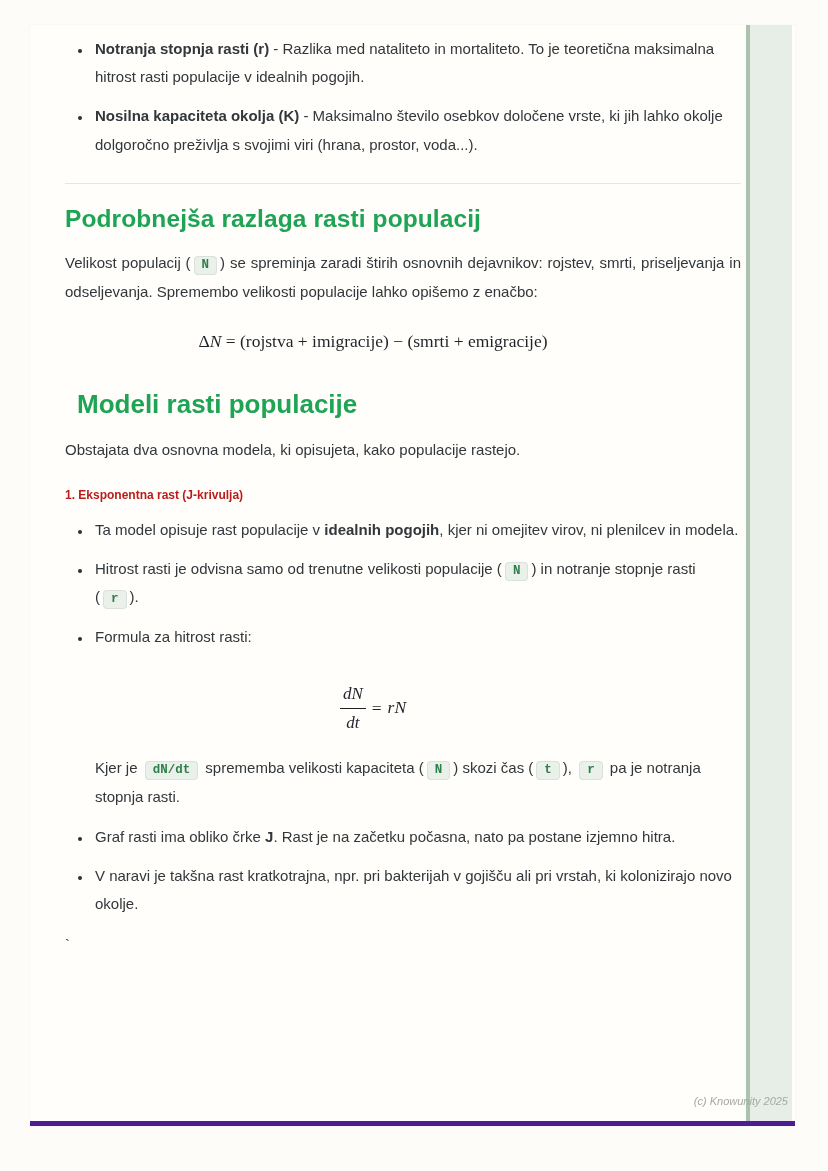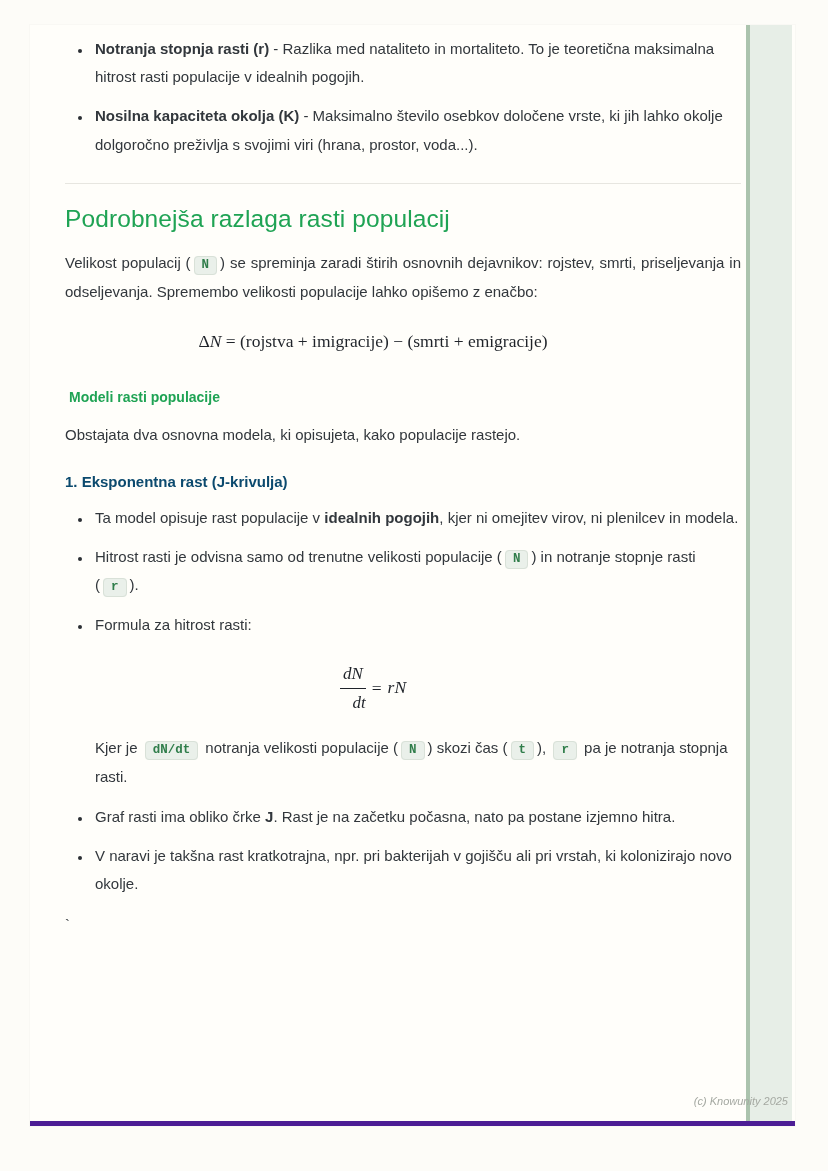--- a/index.html
+++ b/index.html
@@ -48,33 +48,33 @@
   .content li::marker { color: #2b2f33; font-size: 12px; }
   hr {
     border: none;
     border-top: 1px solid #e7e6e0;
     margin: 24px 0 0;
   }
   h1 {
     color: var(--accent, #1fa354);
     font-size: 24.5px;
     line-height: 1.2;
-    font-weight: 400;
+    font-weight: 700;
     margin: 20px 0 16px;
     letter-spacing: 0.1px;
   }
   h2 {
     color: var(--accent, #1fa354);
-    font-size: 14px;
+    font-size: 26px;
     font-weight: 700;
-    margin: 36px 4px 16px;
+    margin: 36px 12px 16px;
   }
   h3 {
-    color: #0c4a6e;
-    font-size: 15px;
+    color: #b91c1c;
+    font-size: 12px;
     font-weight: 700;
     margin: 24px 0 4px;
   }
   p.justify { text-align: justify; }
   code.badge {
     font-family: "Liberation Mono", monospace;
     font-size: 12.5px;
     font-weight: 700;
     color: var(--code-text, #2f7d4a);
     background: var(--code-bg, #eaf0ea);
@@ -87,29 +87,29 @@
   .math {
     font-family: "Liberation Serif", serif;
     font-size: 17.5px;
     color: #1f2329;
     text-align: center;
     margin: 24px 60px 28px 0;
     line-height: 1.3;
   }
   .math .it { font-style: italic; }
   .math .rm { font-style: normal; }
-  .li-sub .math { margin: 24px 90px 20px 0; }
+  .li-sub .math { margin: 32px 90px 20px 0; }
   .frac {
     display: inline-block;
     vertical-align: middle;
     text-align: center;
     font-size: 17px;
   }
   .frac .num { display: block; border-bottom: 1px solid #1f2329; padding: 0 3px 3px; }
-  .frac .den { display: block; padding-top: 3px; text-align: right; }
+  .frac .den { display: block; padding-top: 3px; }
   .frac-eq { display: inline-block; vertical-align: middle; margin: 0 6px; }
   .li-sub p { margin-top: 0; }
   .stray { margin-top: 4px; color: #4a4f54; }
   .footer {
     position: absolute;
     right: 7px; bottom: 14px;
     font-size: 11px;
     color: #a5a9a2;
     z-index: 3;
     font-style: italic;
@@ -130,21 +130,21 @@
       <p class="justify"><span>Velikost populacij (</span><code class="badge">N</code><span>) se spreminja zaradi štirih osnovnih dejavnikov: rojstev, smrti, priseljevanja in odseljevanja. Spremembo velikosti populacije lahko opišemo z enačbo:</span></p>
       <div class="math"><span class="rm">Δ</span><span class="it">N</span><span class="rm"> = (rojstva + imigracije) − (smrti + emigracije)</span></div>
       <h2>Modeli rasti populacije</h2>
       <p><span>Obstajata dva osnovna modela, ki opisujeta, kako populacije rastejo.</span></p>
       <h3>1. Eksponentna rast (J-krivulja)</h3>
       <ul>
         <li><span>Ta model opisuje rast populacije v </span><strong>idealnih pogojih</strong><span>, kjer ni omejitev virov, ni plenilcev in modela.</span></li>
         <li><span>Hitrost rasti je odvisna samo od trenutne velikosti populacije (</span><code class="badge">N</code><span>) in notranje stopnje rasti (</span><code class="badge">r</code><span>).</span></li>
         <li><span>Formula za hitrost rasti:</span><div class="li-sub">
             <div class="math"><span class="frac"><span class="num it">dN</span><span class="den it">dt</span></span><span class="frac-eq rm">=</span><span class="it">rN</span></div>
-            <p><span>Kjer je </span><code class="badge">dN/dt</code><span> notranja velikosti populacije (</span><code class="badge">N</code><span>) skozi čas (</span><code class="badge">t</code><span>), </span><code class="badge">r</code><span> pa je notranja stopnja rasti.</span></p>
+            <p><span>Kjer je </span><code class="badge">dN/dt</code><span> sprememba velikosti kapaciteta (</span><code class="badge">N</code><span>) skozi čas (</span><code class="badge">t</code><span>), </span><code class="badge">r</code><span> pa je notranja stopnja rasti.</span></p>
           </div></li>
         <li><span>Graf rasti ima obliko črke </span><strong>J</strong><span>. Rast je na začetku počasna, nato pa postane izjemno hitra.</span></li>
         <li><span>V naravi je takšna rast kratkotrajna, npr. pri bakterijah v gojišču ali pri vrstah, ki kolonizirajo novo okolje.</span></li>
       </ul>
       <p class="stray"><span>`</span></p>
     </main>
   <div class="footer">(c) Knowunity 2025</div>
 </div>
 
 </body></html>

